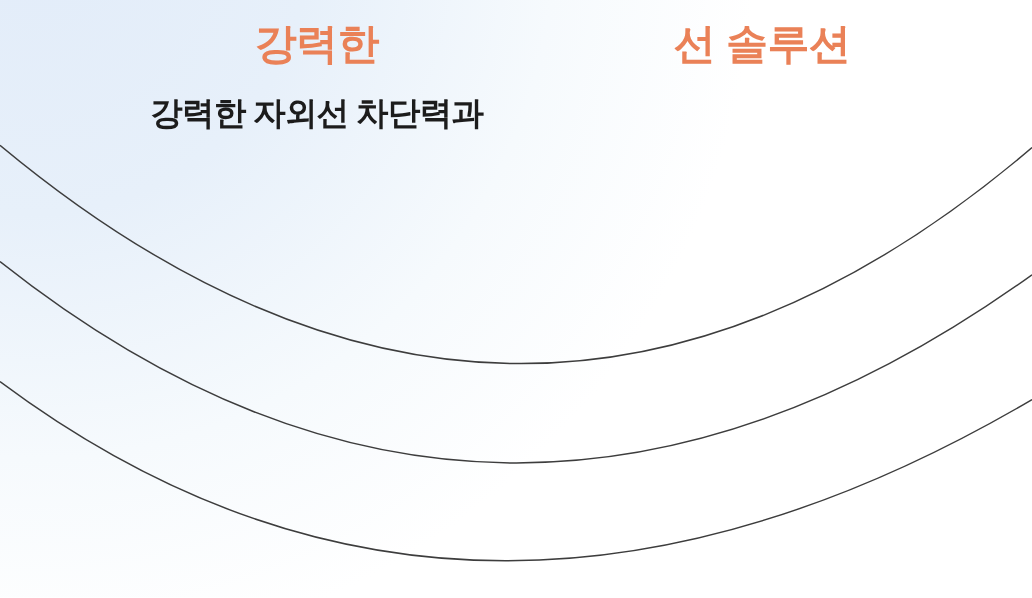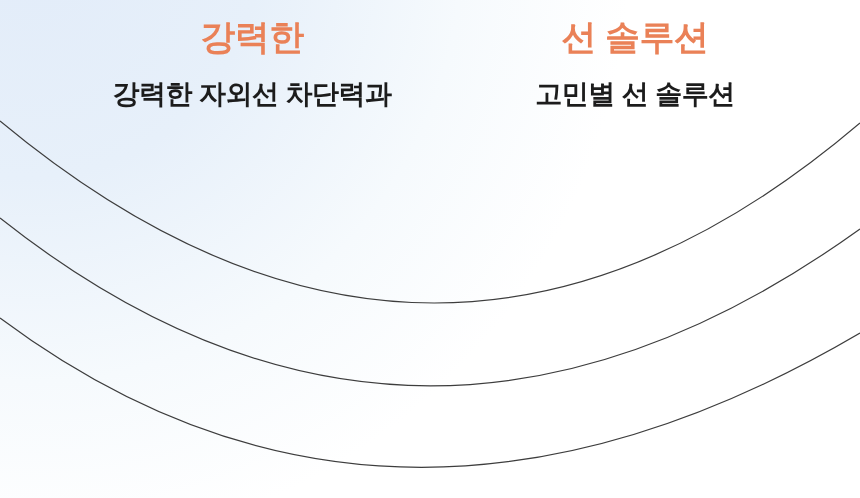--- a/index.html
+++ b/index.html
@@ -26,21 +26,21 @@
     fill:none;
     stroke:var(--arc);
     stroke-width:1.2;
   }
   .col{
     position:absolute;
     top:16px;
     width:420px;
     text-align:center;
   }
-  .col-left{left:42px;}
+  .col-left{left:54px;font-family:Liberation Serif, serif;}
   .col-right{left:425px;text-align:center;}
   .feature-title{
     margin:0 0 12px 0;
     font-size:35px;
     line-height:42px;
     font-weight:800;
     letter-spacing:-0.5px;
     color:var(--accent);
   }
   .feature-line{
@@ -63,16 +63,15 @@
     <path d="M 0 318 Q 390 609 860 333"></path>
   </svg>
 
   <div class="col col-left">
     <h2 class="feature-title">강력한</h2>
     <p class="feature-line">강력한 자외선 차단력과</p>
   </div>
 
   <div class="col col-right">
     <h2 class="feature-title">선 솔루션</h2>
-    <p class="feature-line">고민별 선 솔루션</p>
   </div>
 
 </div>
 
 </body></html>

